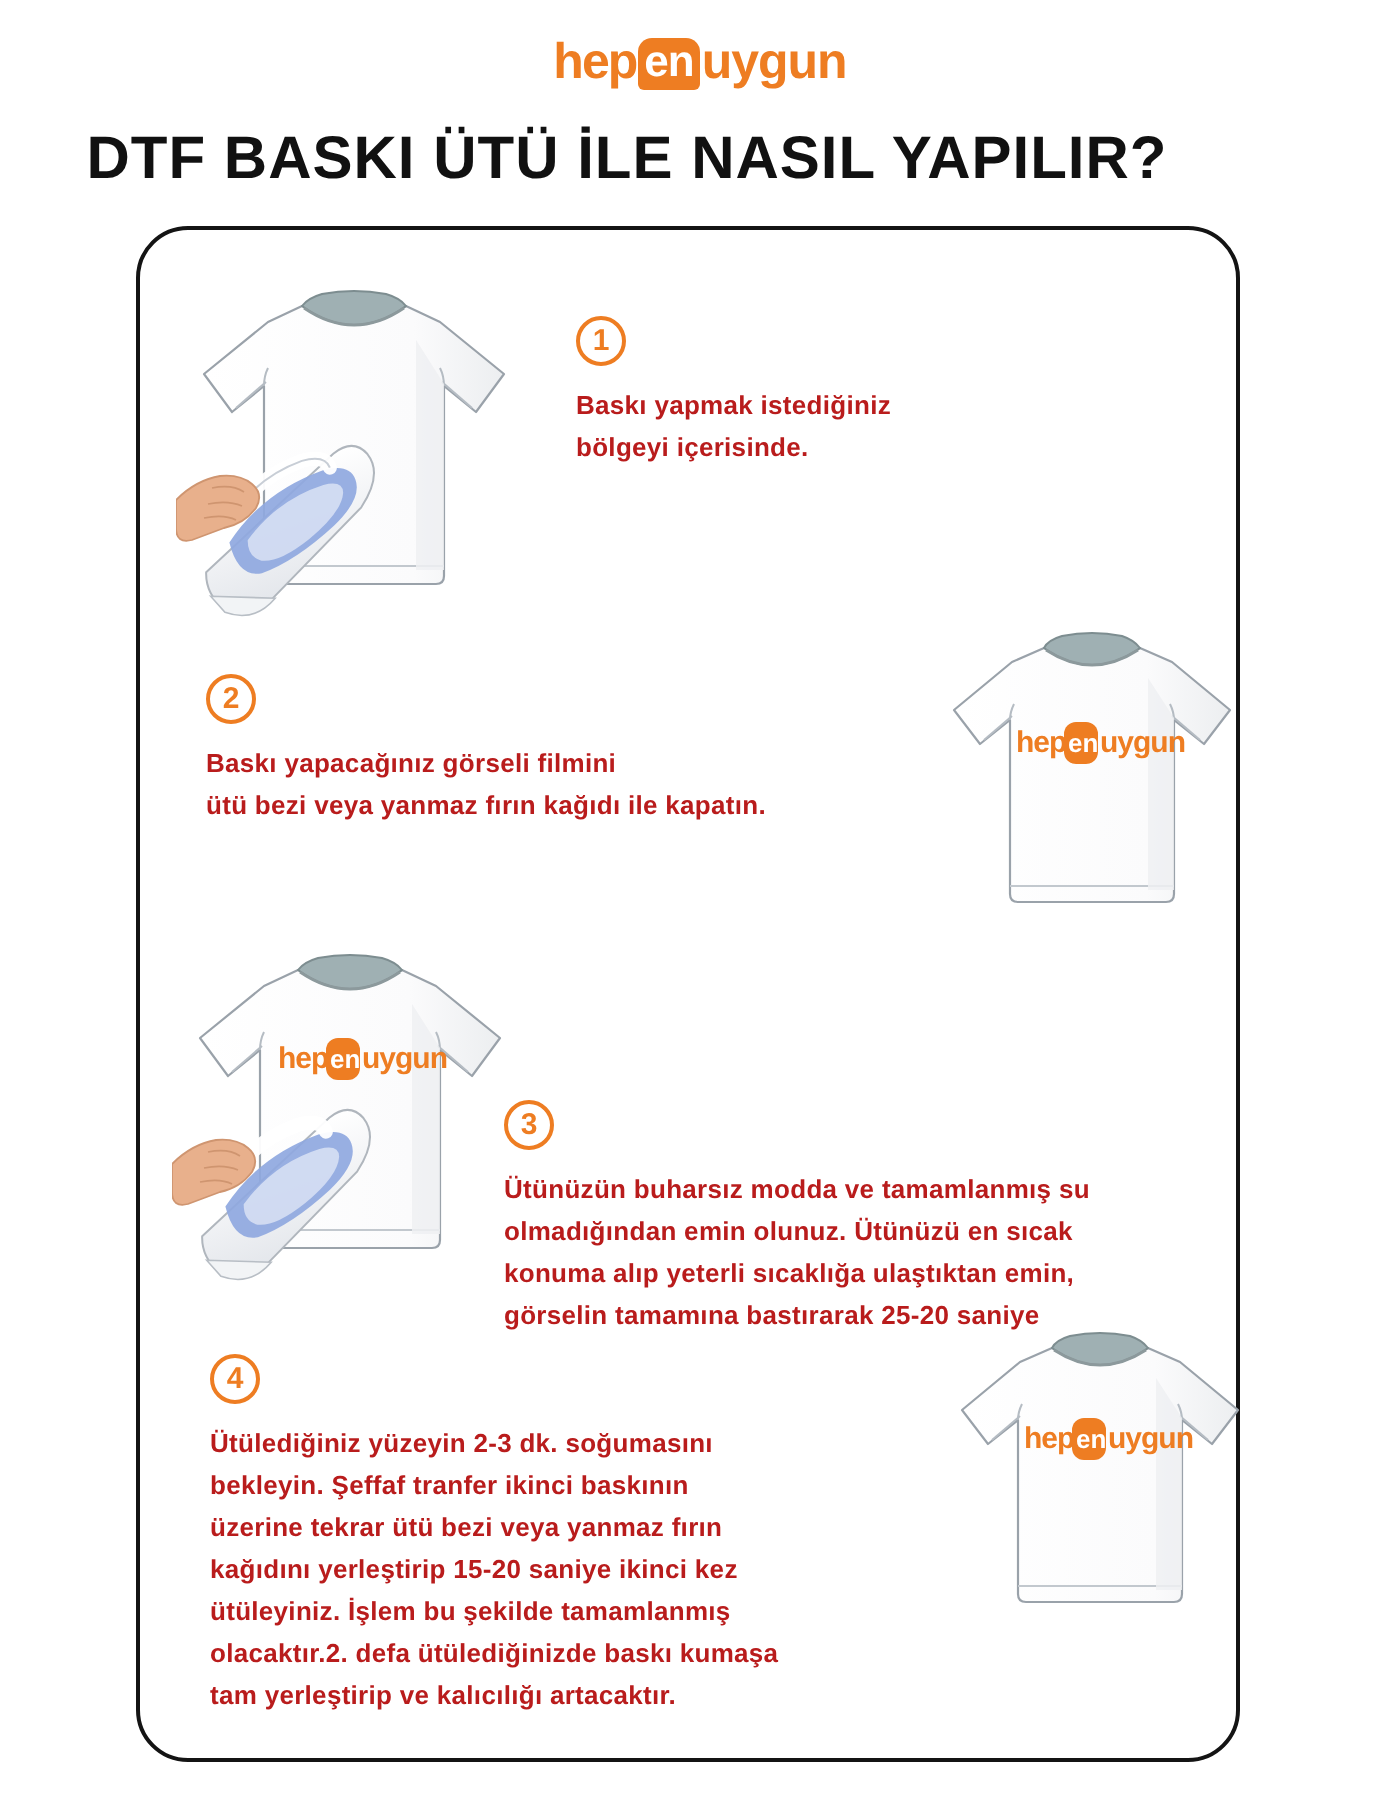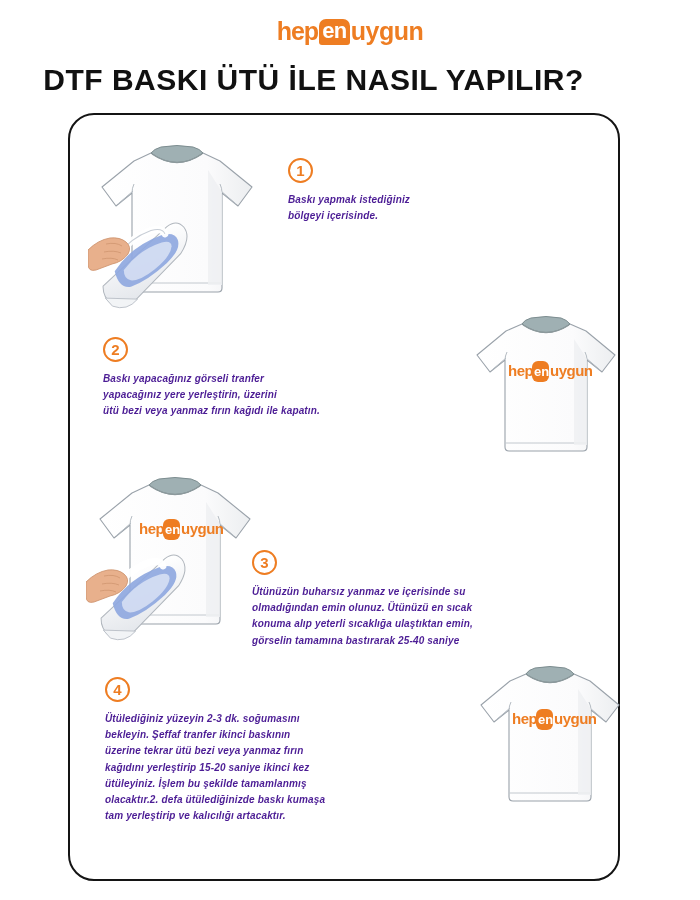--- a/index.html
+++ b/index.html
@@ -43,24 +43,23 @@
 
   
   .step{position:absolute;}
   .num{
     width:25px;height:25px;border:2px solid #EE7D22;border-radius:50%;
     color:#EE7D22;font-size:15px;font-weight:bold;
     display:flex;align-items:center;justify-content:center;
     box-sizing:border-box;
   }
   .step-text{
-    font-size:10px;font-weight:bold;color:#4c1d95;
+    font-size:13px;font-weight:bold;color:#b91c1c;
     line-height:1.62;margin-top:9px;
     letter-spacing:0.15px;
-    font-style:italic;
   }
 
   
   #step1{left:288px;top:158px;width:270px;}
   #step2{left:103px;top:337px;width:360px;}
   #step3{left:252px;top:550px;width:360px;}
   #step4{left:105px;top:677px;width:380px;}
 
   
   .illus{position:absolute;}
@@ -244,33 +243,32 @@
   <div class="num">1</div>
   <div class="step-text">
     <div>Baskı yapmak istediğiniz</div>
     <div>bölgeyi içerisinde.</div>
   </div>
 </div>
 
 <div class="step" id="step2">
   <div class="num">2</div>
   <div class="step-text">
-    <div>Baskı yapacağınız görseli tranfer</div>
-    <div>yapacağınız yere yerleştirin, üzerini</div>
+    <div>Baskı yapacağınız görseli filmini</div>
     <div>ütü bezi veya yanmaz fırın kağıdı ile kapatın.</div>
   </div>
 </div>
 
 <div class="step" id="step3">
   <div class="num">3</div>
   <div class="step-text">
-    <div>Ütünüzün buharsız yanmaz ve içerisinde su</div>
+    <div>Ütünüzün buharsız modda ve tamamlanmış su</div>
     <div>olmadığından emin olunuz. Ütünüzü en sıcak</div>
     <div>konuma alıp yeterli sıcaklığa ulaştıktan emin,</div>
-    <div>görselin tamamına bastırarak 25-40 saniye</div>
+    <div>görselin tamamına bastırarak 25-20 saniye</div>
   </div>
 </div>
 
 <div class="step" id="step4">
   <div class="num">4</div>
   <div class="step-text">
     <div>Ütülediğiniz yüzeyin 2-3 dk. soğumasını</div>
     <div>bekleyin. Şeffaf tranfer ikinci baskının</div>
     <div>üzerine tekrar ütü bezi veya yanmaz fırın</div>
     <div>kağıdını yerleştirip 15-20 saniye ikinci kez</div>

